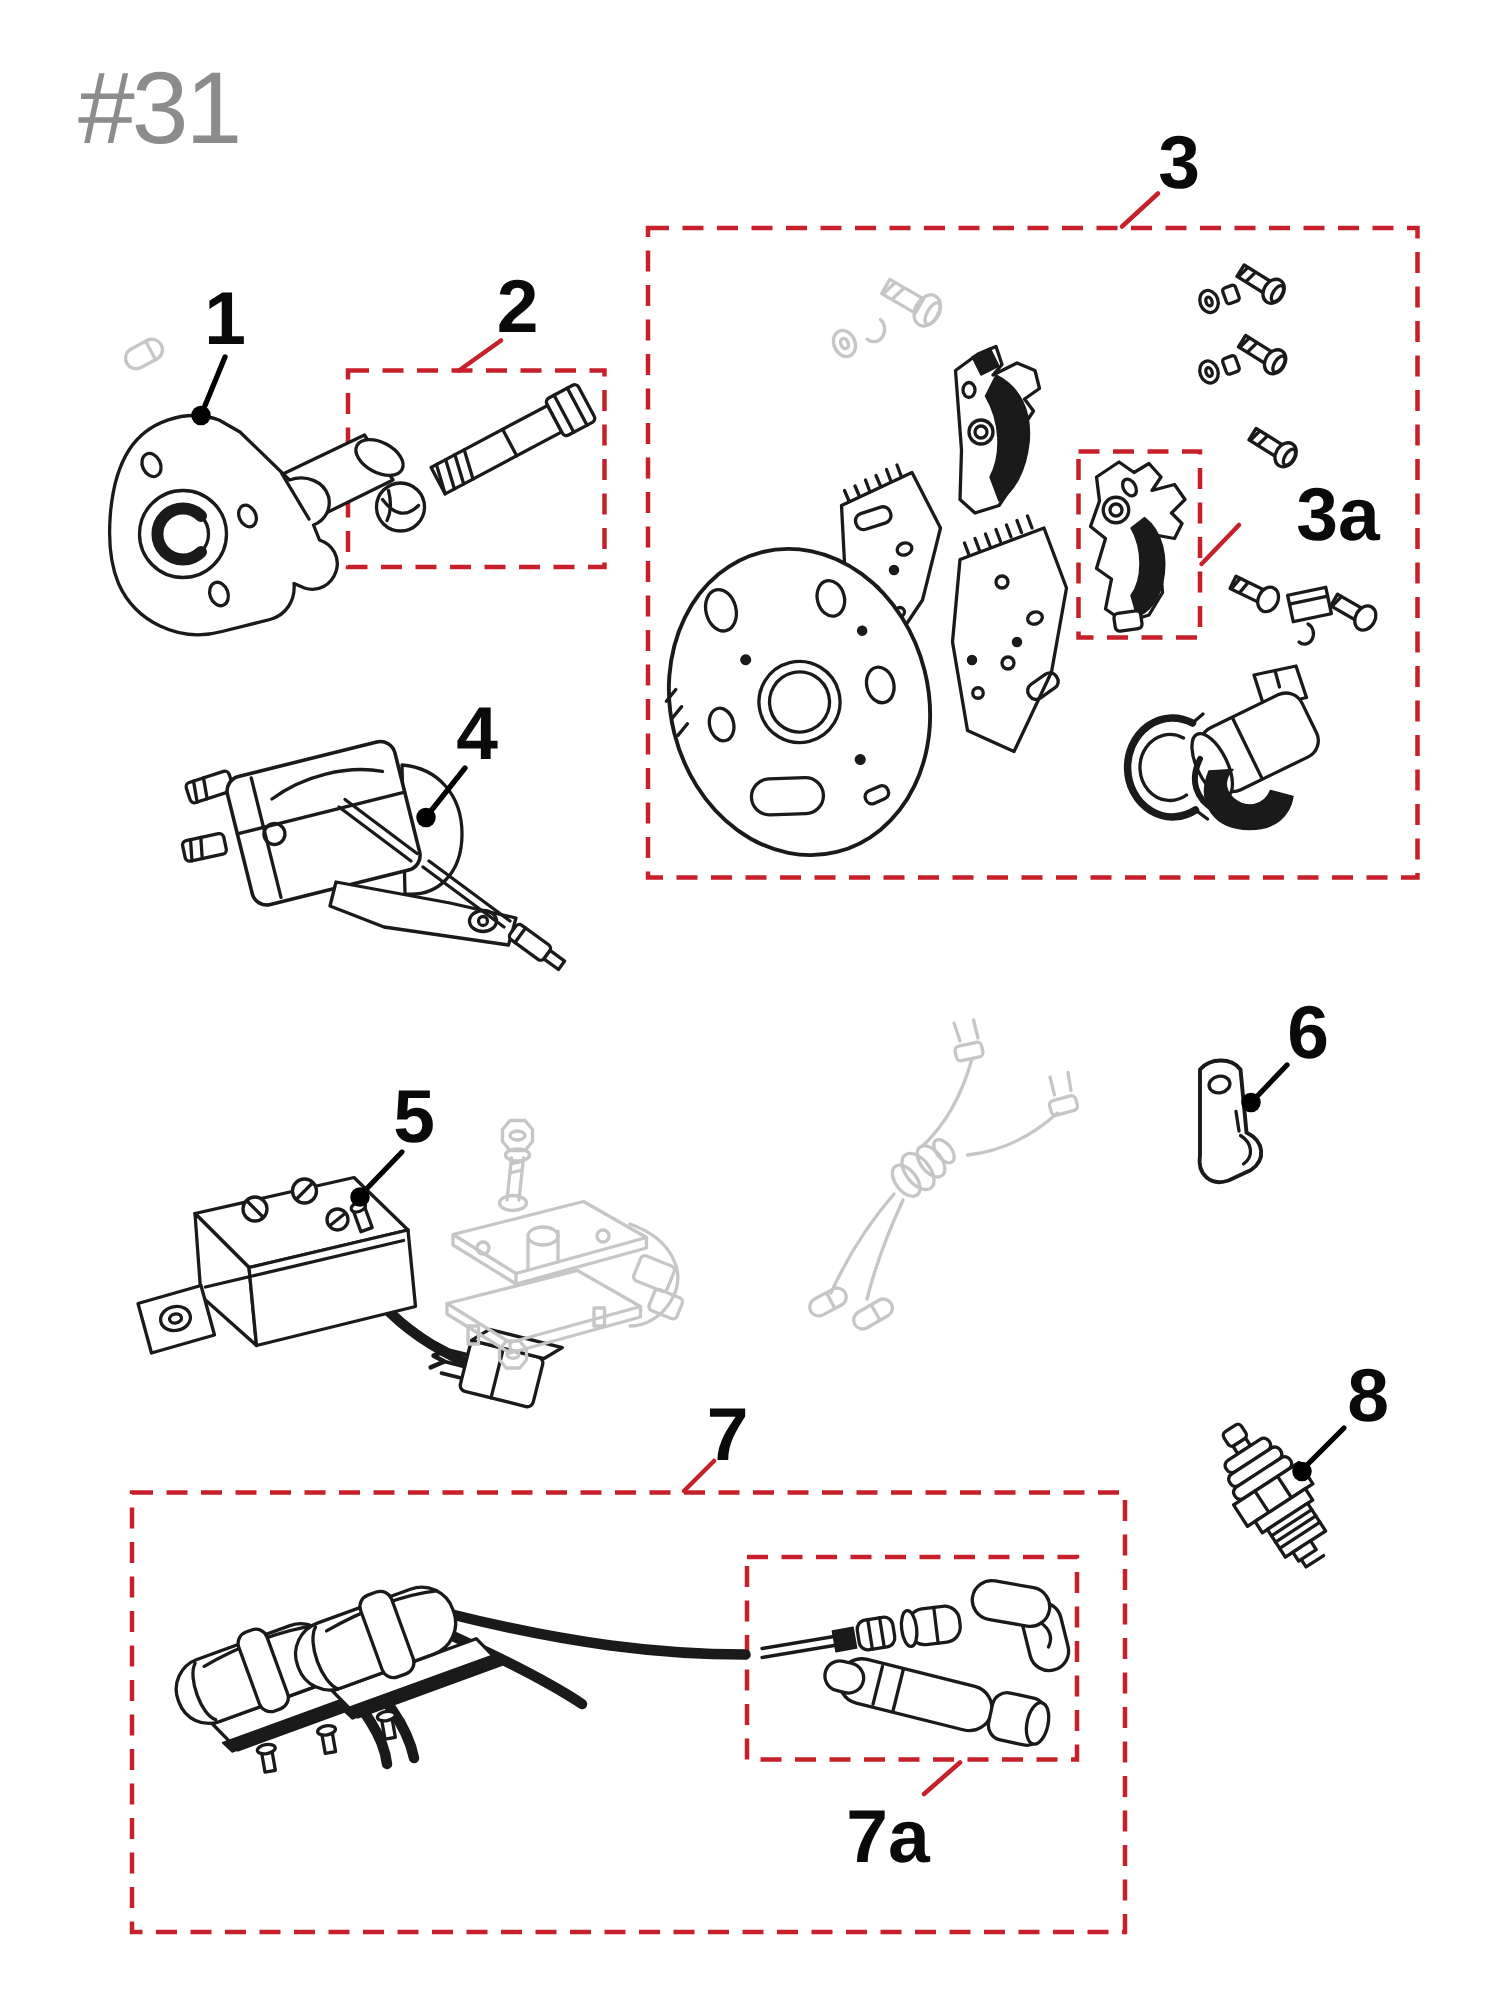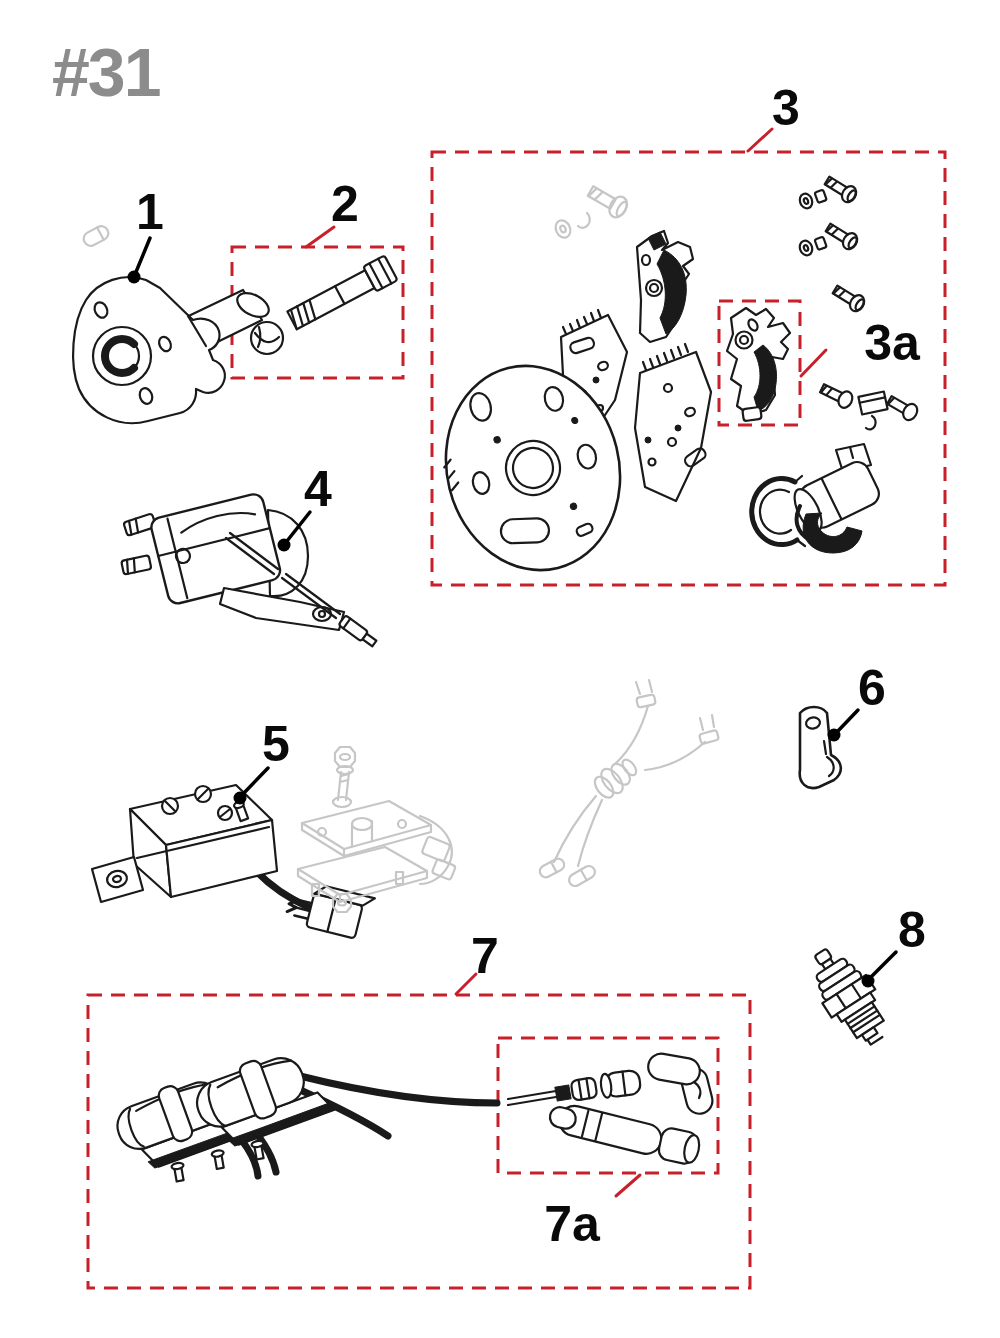--- a/index.html
+++ b/index.html
@@ -6,31 +6,31 @@
     --box-red:#c8202a; --ink:#1a1a1a; --ghost:#c6c6c6;
     --title-gray:#8c8c8c; --label-black:#0a0a0a; --page-bg:#ffffff;
   }
   html,body{margin:0;padding:0;background:#fff;}
   .stage{
     position:relative; width:1000px; height:1338px; background:var(--page-bg);
     font-family:"Liberation Sans", sans-serif; overflow:hidden;
   }
   .stage svg{position:absolute;left:0;top:0;}
   .title{
-    position:absolute; left:52px; top:38px; font-size:68px; font-weight:bold;
+    position:absolute; left:52px; top:38px; font-size:68px; font-weight:normal;
     color:var(--title-gray); letter-spacing:-2px; line-height:1;
   }
   .callout{
     position:absolute; transform:translate(-50%,-50%);
     font-size:50px; font-weight:bold; color:var(--label-black); line-height:1;
     white-space:nowrap;
   }
   .c1{left:150px;top:212px}.c2{left:345px;top:204px}.c3{left:786px;top:108px}
   .c3a{left:892px;top:343px}.c4{left:318px;top:489px}.c5{left:276px;top:744px}
-  .c6{left:872px;top:688px}.c7{left:485px;top:956px}.c7a{left:572px;top:1224px}
+  .c6{left:872px;top:688px}.c7{left:485px;top:956px}.c7a{left:592px;top:1224px}
   .c8{left:912px;top:930px}
   
   .part{stroke:var(--ink);fill:#ffffff;stroke-width:2.2;stroke-linejoin:round;stroke-linecap:round;}
   .ln{stroke:var(--ink);fill:none;stroke-width:2.2;stroke-linejoin:round;stroke-linecap:round;}
   .fat{stroke:var(--ink);fill:none;stroke-width:7;stroke-linecap:round;}
   .fill-ink{fill:var(--ink);stroke:var(--ink);stroke-width:1;stroke-linejoin:round;}
   .ghost *{stroke:var(--ghost);fill:none;stroke-width:2.2;stroke-linejoin:round;stroke-linecap:round;}
   .redbox{stroke:var(--box-red);fill:none;stroke-width:3;stroke-dasharray:14 9;}
   .leader-black{stroke:#000;stroke-width:3.5;fill:none;stroke-linecap:round;}
   .leader-red{stroke:var(--box-red);stroke-width:3;fill:none;stroke-linecap:round;}

